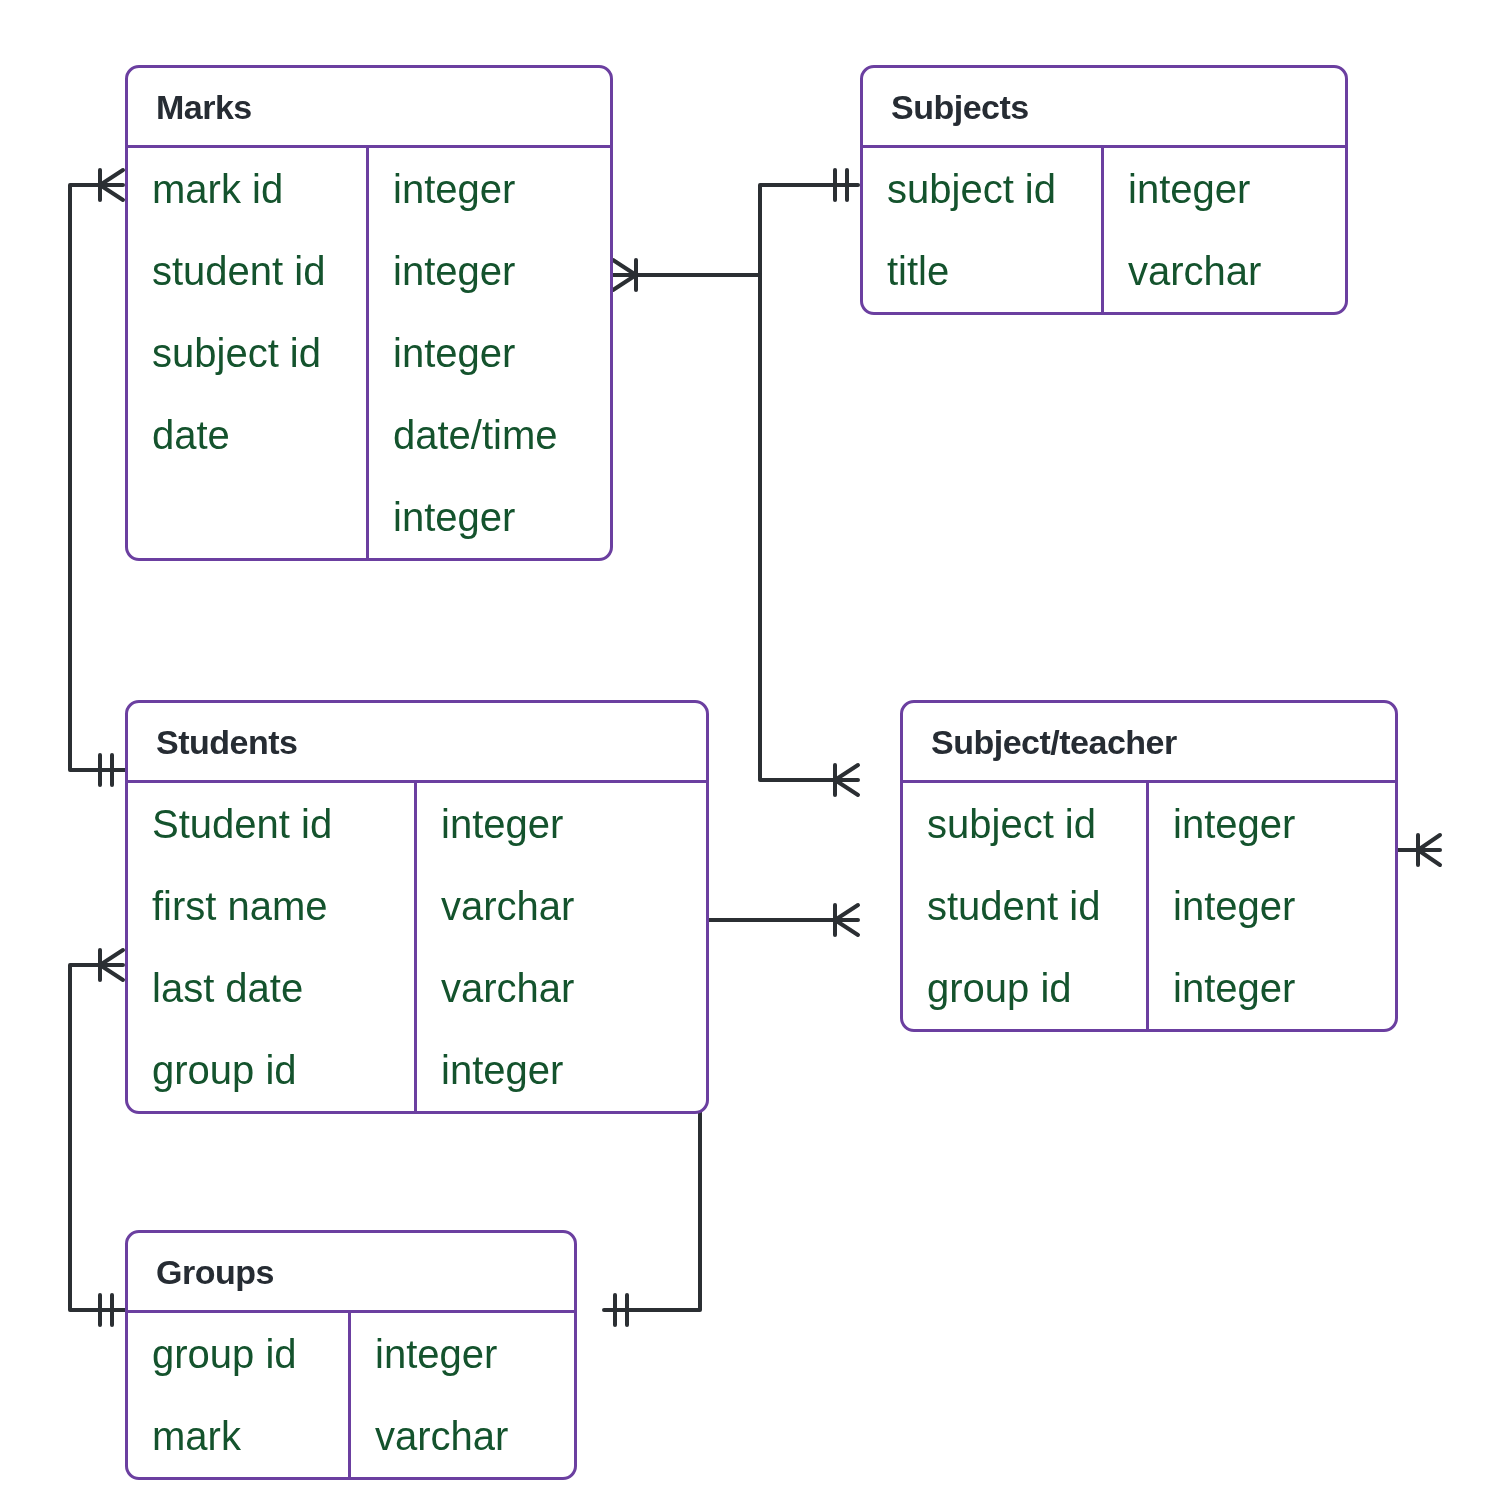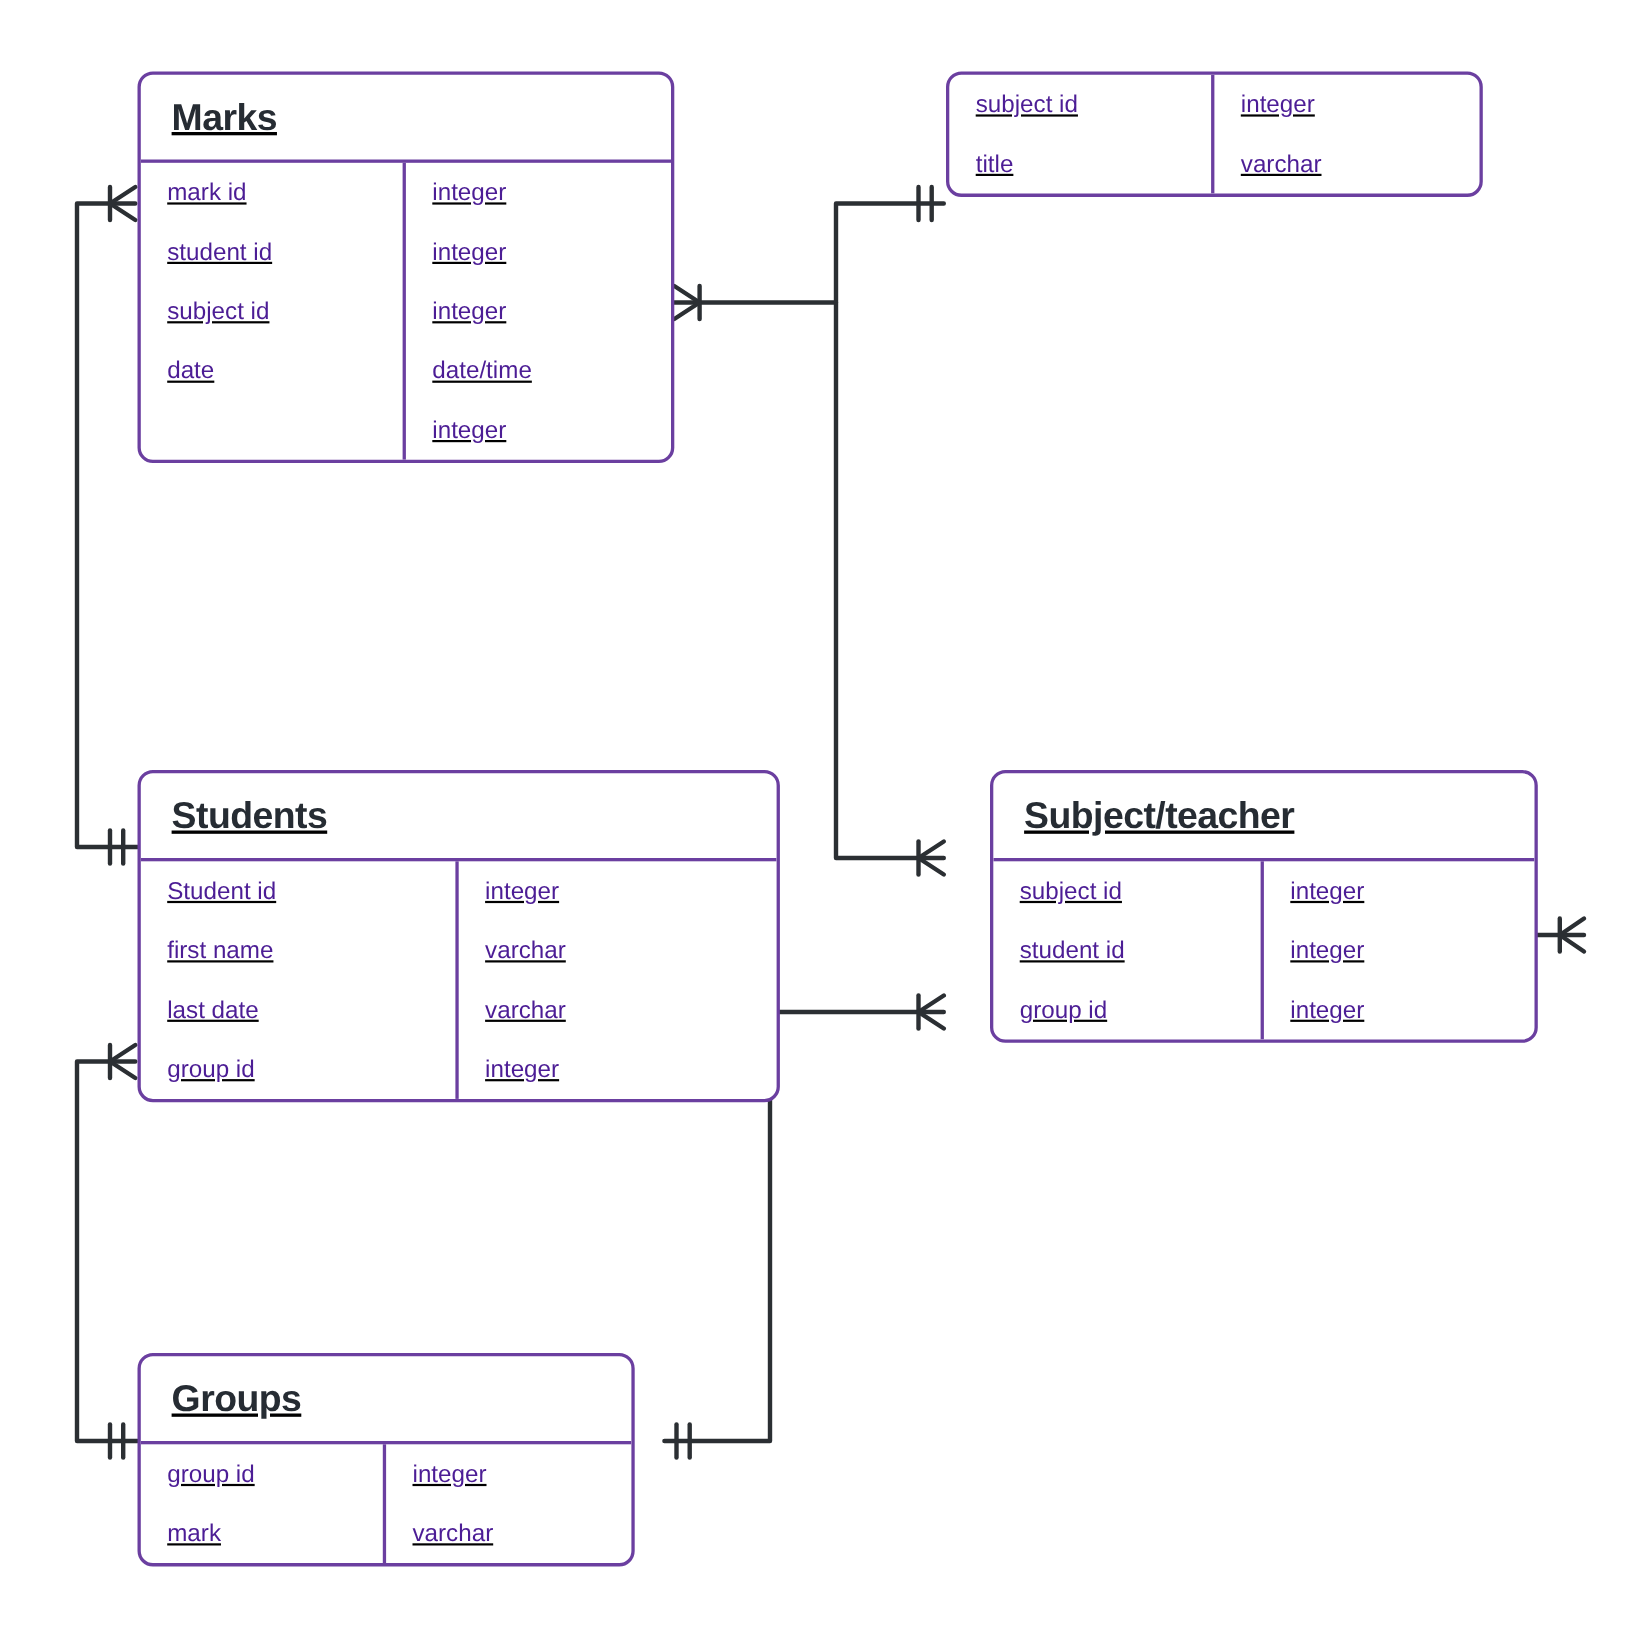--- a/index.html
+++ b/index.html
@@ -23,40 +23,39 @@
     height: 1500px;
     pointer-events: none;
   }
   .entity {
     position: absolute;
     border: 3px solid #6b3fa0;
     border-radius: 14px;
     background: #ffffff;
     box-sizing: border-box;
     overflow: hidden;
-    text-decoration: underline;
   }
   .entity .title {
     font-weight: 700;
     font-size: 34px;
     color: #262c33;
     padding: 20px 28px 18px 28px;
     border-bottom: 3px solid #6b3fa0;
     letter-spacing: -0.5px;
   }
   .entity .rows {
     display: grid;
     grid-template-columns: 1fr 1fr;
   }
   .entity .col-left {
     border-right: 3px solid #6b3fa0;
   }
   .entity .cell {
-    font-size: 22px;
-    color: #4c1d95;
+    font-size: 40px;
+    color: #14532d;
     padding: 10px 24px;
     line-height: 1.55;
     font-weight: 400;
   }
 </style>
 </head>
 <body>
 
 <div class="canvas">
 
@@ -121,20 +120,21 @@
         <div class="cell">integer</div>
         <div class="cell">integer</div>
         <div class="cell">integer</div>
         <div class="cell">date/time</div>
         <div class="cell">integer</div>
       </div>
     </div>
   </div>
 
   <div class="entity" style="left:860px; top:65px; width:488px;">
+    <div class="title">Subjects</div>
     <div class="rows">
       <div class="col-left">
         <div class="cell">subject id</div>
         <div class="cell">title</div>
       </div>
       <div class="col-right">
         <div class="cell">integer</div>
         <div class="cell">varchar</div>
       </div>
     </div>

